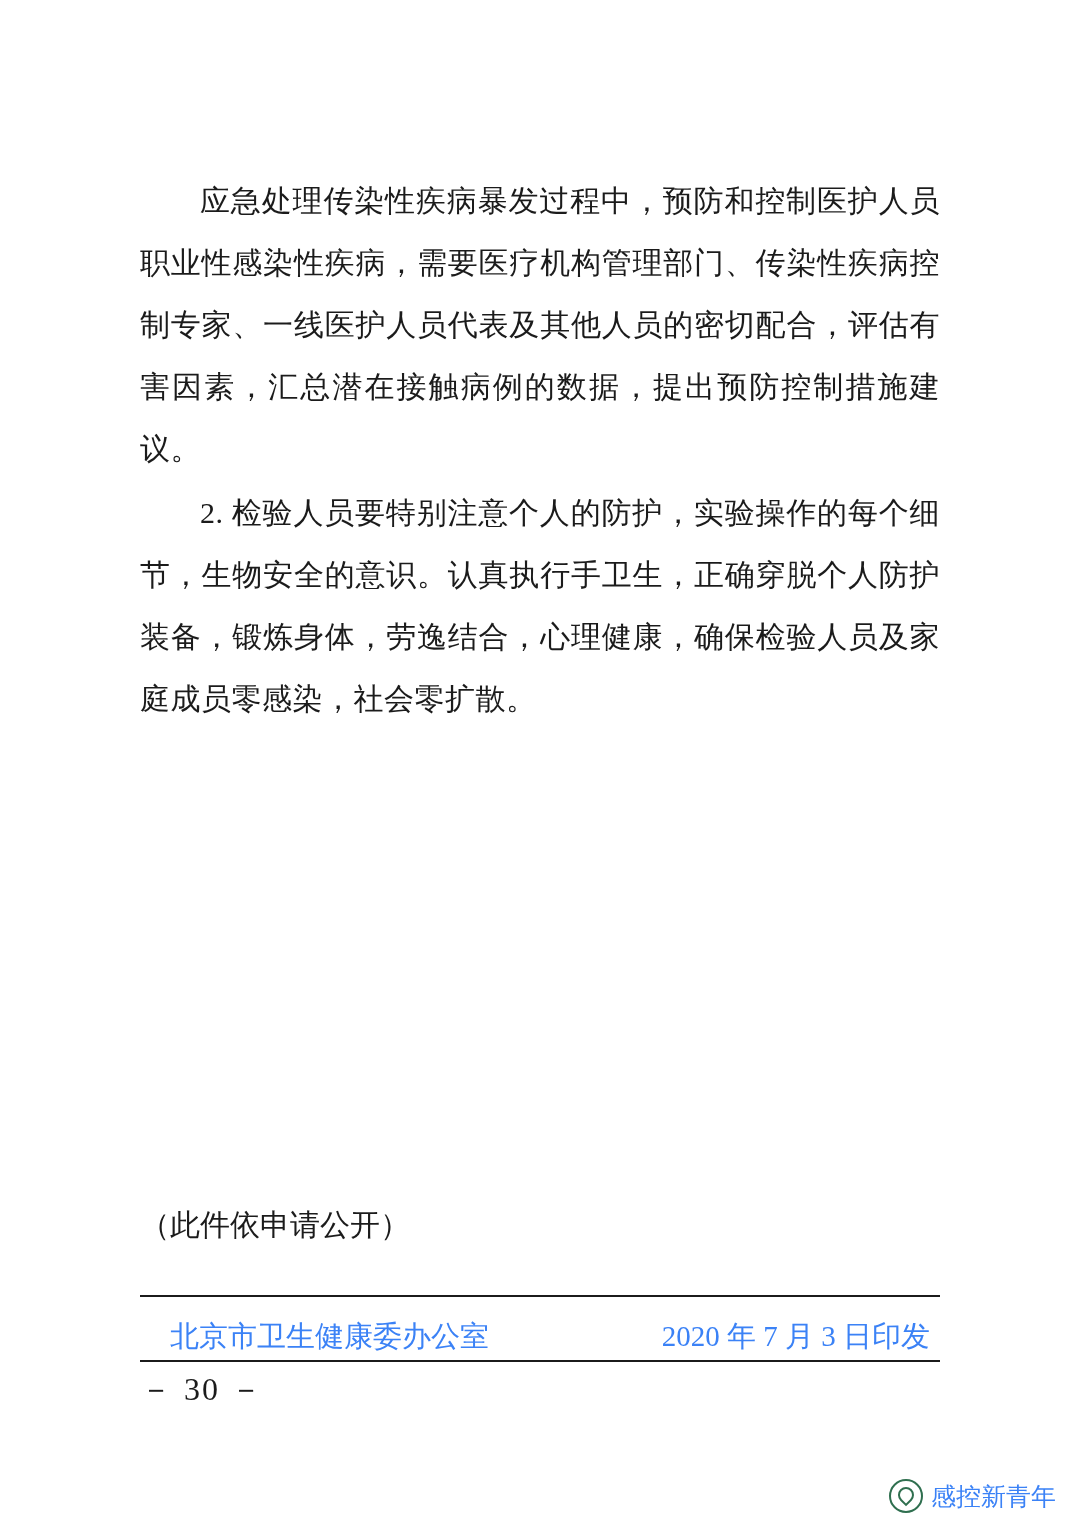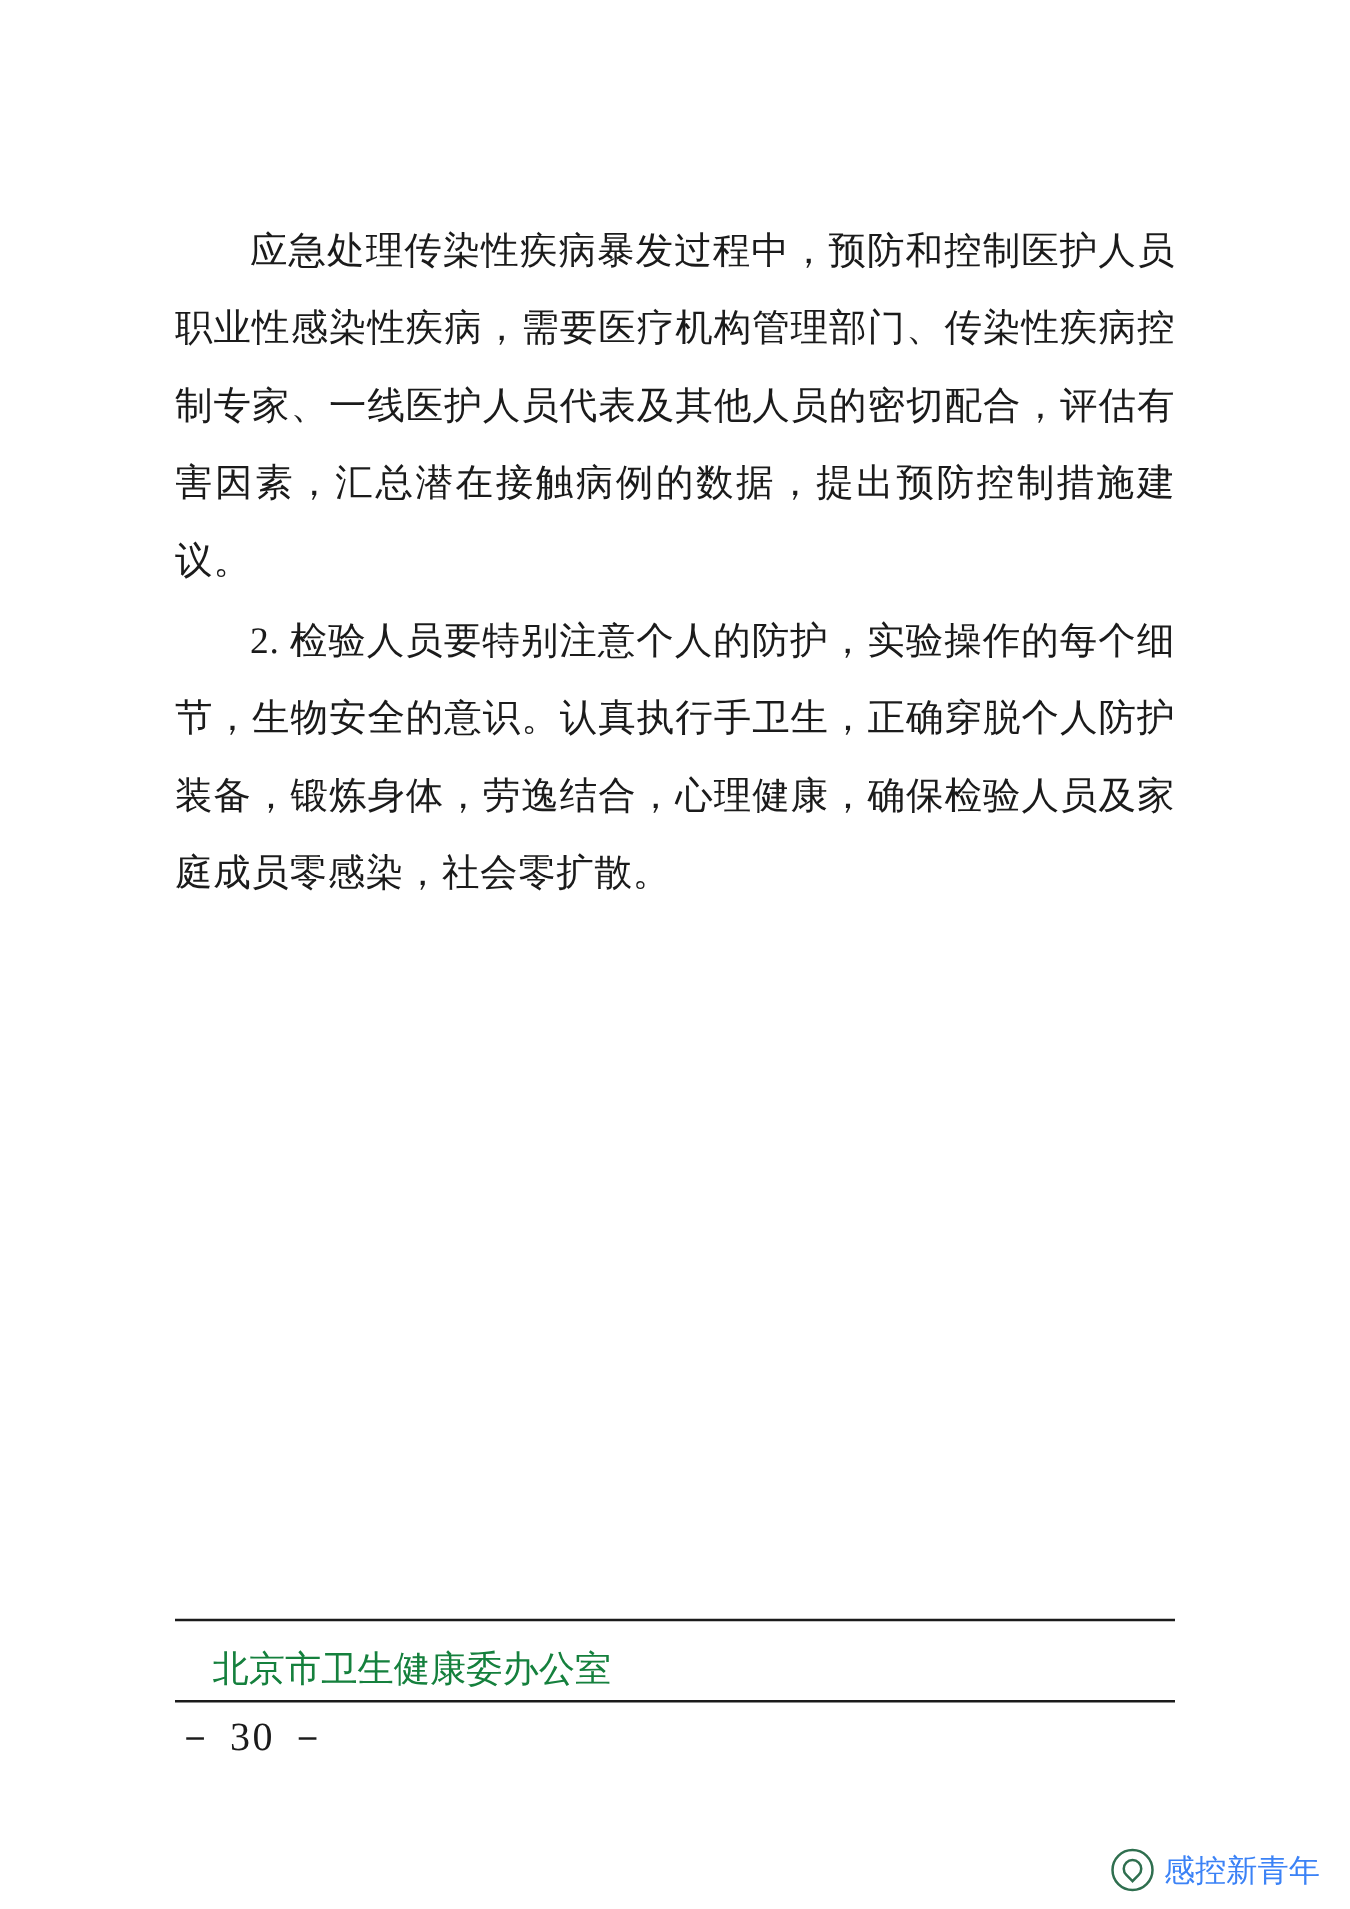--- a/index.html
+++ b/index.html
@@ -52,21 +52,21 @@
   }
   .footer-row {
     position: absolute;
     left: 140px;
     top: 1312px;
     width: 800px;
     display: flex;
     justify-content: space-between;
     font-size: 29px;
     line-height: 48px;
-    color: #15803d;
+    color: #3b82f6;
   }
   .footer-left {
     padding-left: 30px;
   }
   .footer-right {
     padding-right: 10px;
   }
   .footer-underline {
     position: absolute;
     left: 140px;
@@ -117,25 +117,27 @@
 </head>
 <body>
 
 <div class="page">
 
   <div class="doc-body">
     <p class="para indent">应急处理传染性疾病暴发过程中，预防和控制医护人员职业性感染性疾病，需要医疗机构管理部门、传染性疾病控制专家、一线医护人员代表及其他人员的密切配合，评估有害因素，汇总潜在接触病例的数据，提出预防控制措施建议。</p>
     <p class="para indent">2. 检验人员要特别注意个人的防护，实验操作的每个细节，生物安全的意识。认真执行手卫生，正确穿脱个人防护装备，锻炼身体，劳逸结合，心理健康，确保检验人员及家庭成员零感染，社会零扩散。</p>
   </div>
 
+  <div class="notice">（此件依申请公开）</div>
 
   <div class="footer-rule"></div>
 
   <div class="footer-row">
     <span class="footer-left">北京市卫生健康委办公室</span>
+    <span class="footer-right">2020 年 7 月 3 日印发</span>
   </div>
 
   <div class="footer-underline"></div>
 
   <div class="page-number">－ 30 －</div>
 
   <div class="watermark">
     <span class="wm-logo"></span>
     <span>感控新青年</span>
   </div>

